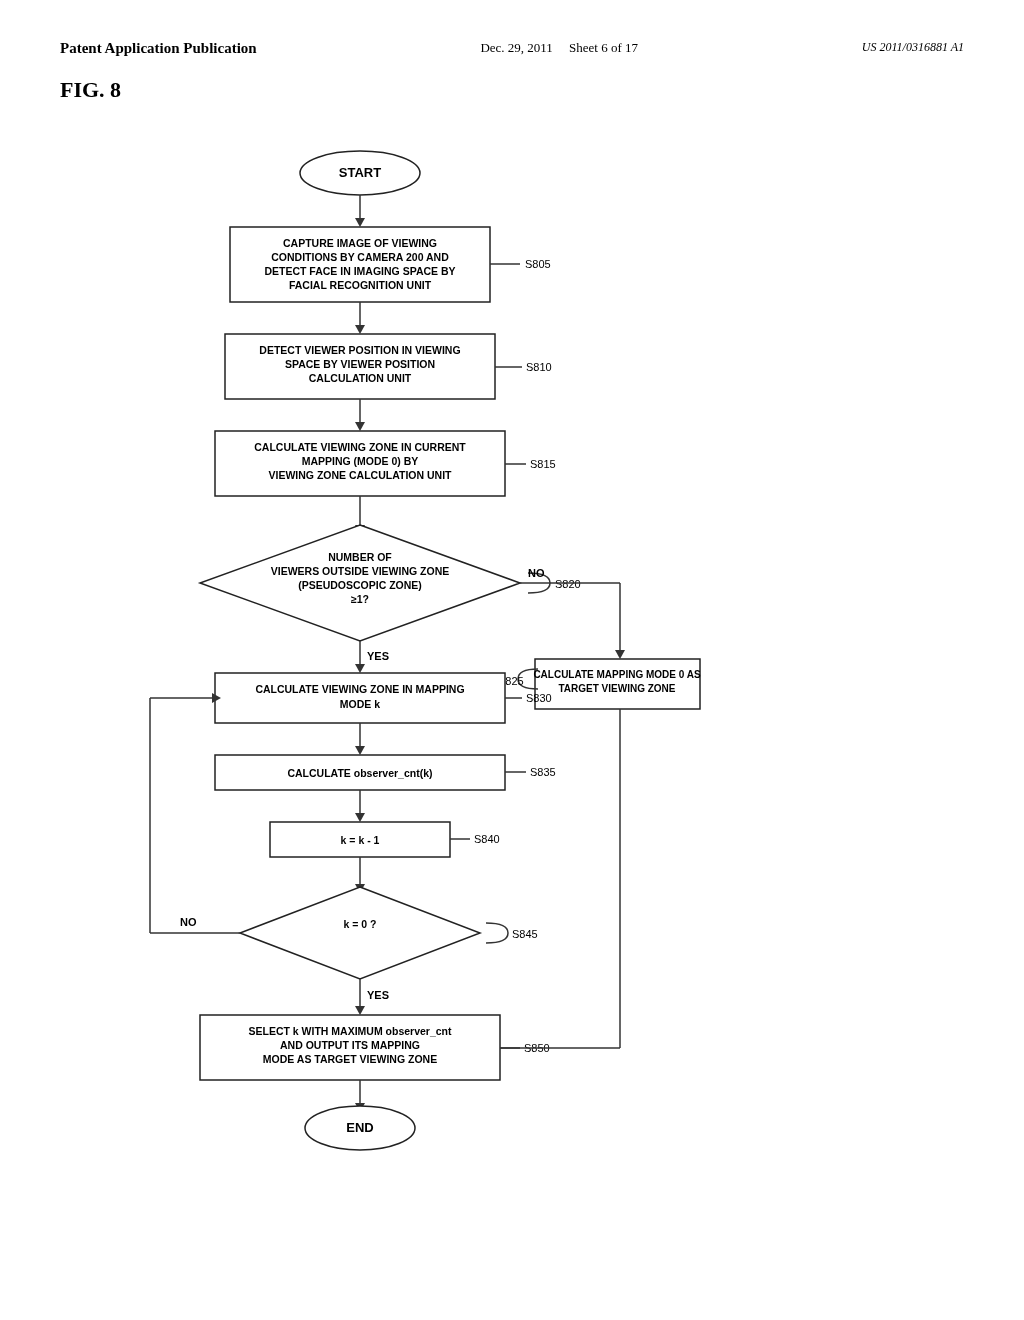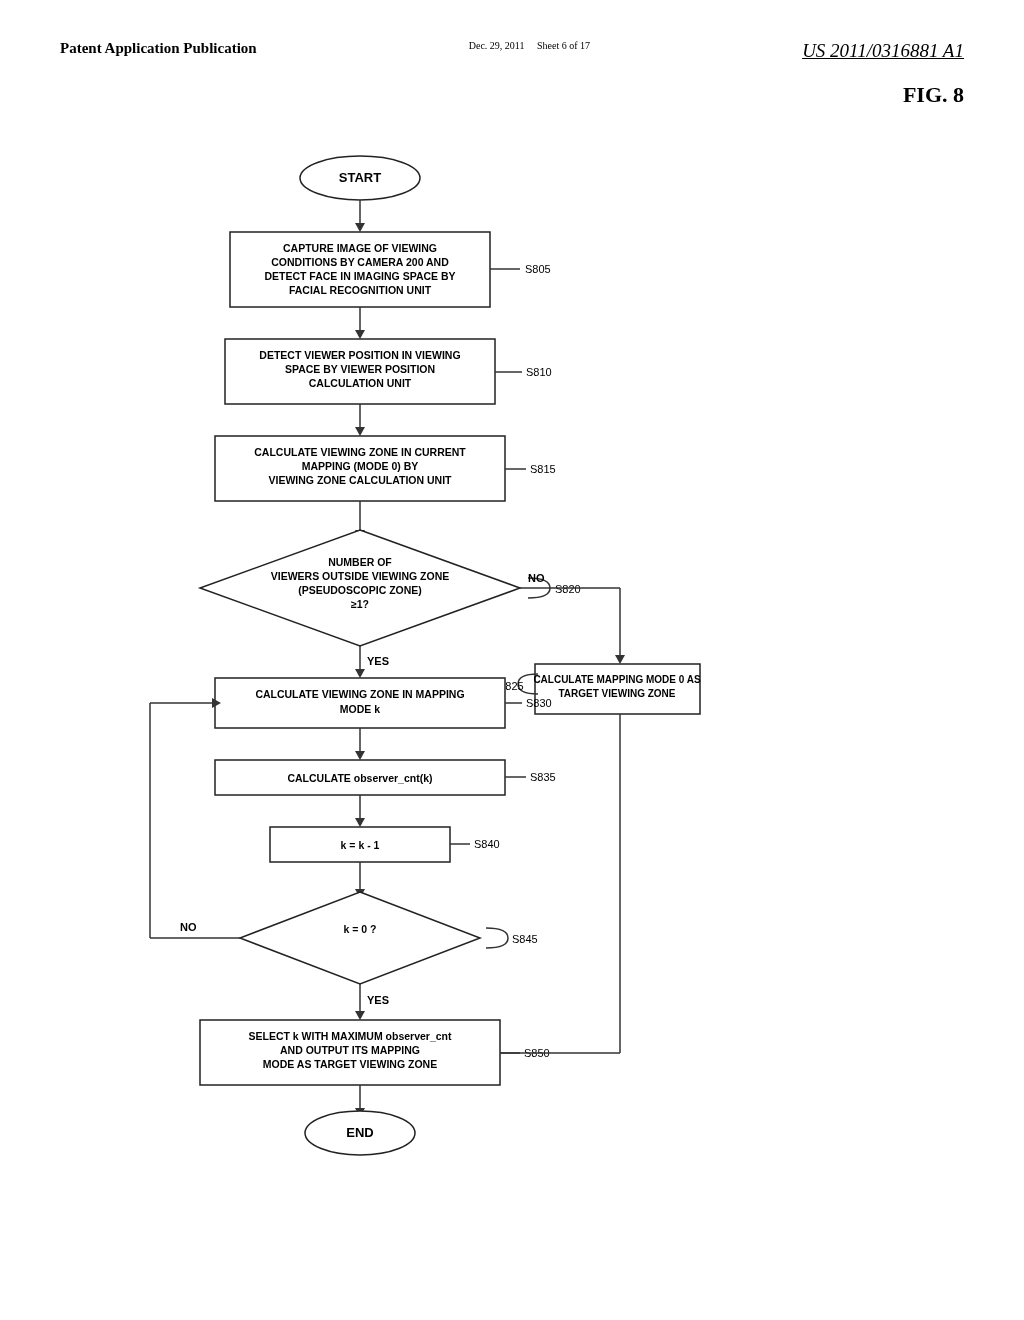--- a/index.html
+++ b/index.html
@@ -23,27 +23,26 @@
       justify-content: space-between;
       align-items: flex-start;
       margin-bottom: 20px;
       font-size: 14px;
     }
     .header-left {
       font-weight: bold;
       font-size: 15px;
     }
     .header-center {
-      font-size: 10px;
+      font-size: 13px;
       text-align: center;
     }
     .header-right {
-      font-size: 19px;
+      font-size: 12px;
       font-style: italic;
-      text-decoration: underline;
     }
     .fig-title {
       font-size: 22px;
       font-weight: bold;
       margin-bottom: 20px;
       align-self: center;
     }
     
     .flowchart-svg-container {
       width: 700px;
@@ -59,21 +58,21 @@
   <div class="header">
     <div class="header-left">Patent Application Publication</div>
     <div class="header-center">
       <span>Dec. 29, 2011</span>
       &nbsp;&nbsp;&nbsp;
       <span>Sheet 6 of 17</span>
     </div>
     <div class="header-right">US 2011/0316881 A1</div>
   </div>
 
-  <div style="display:flex; justify-content:flex-end; margin-bottom:10px; margin-top:20px;">
+  <div style="display:flex; justify-content:flex-start; margin-bottom:10px; margin-top:20px;">
     <div class="fig-title">FIG. 8</div>
   </div>
 
   <div class="flowchart-svg-container">
     <svg width="680" height="1100" viewBox="0 0 680 1100">
 
       <ellipse cx="300" cy="40" rx="60" ry="22" fill="white" stroke="#222" stroke-width="1.5"></ellipse>
       <text x="300" y="44" text-anchor="middle" font-size="13" font-weight="bold" font-family="Arial, sans-serif">START</text>
 
       <line x1="300" y1="62" x2="300" y2="88" stroke="#333" stroke-width="1.5"></line>

